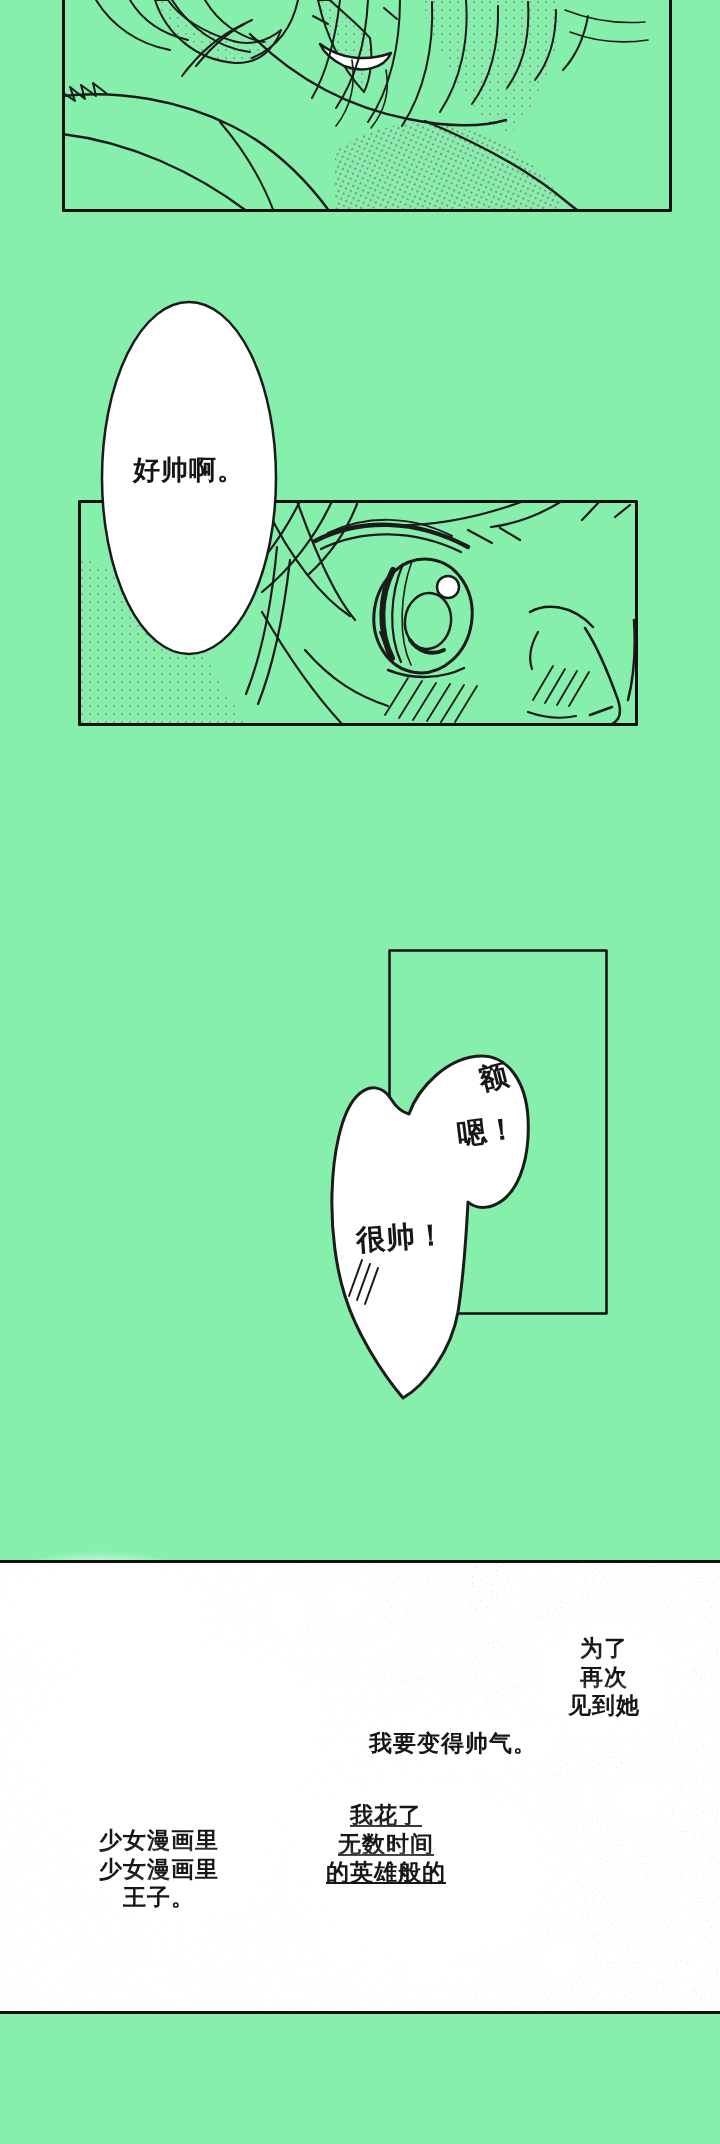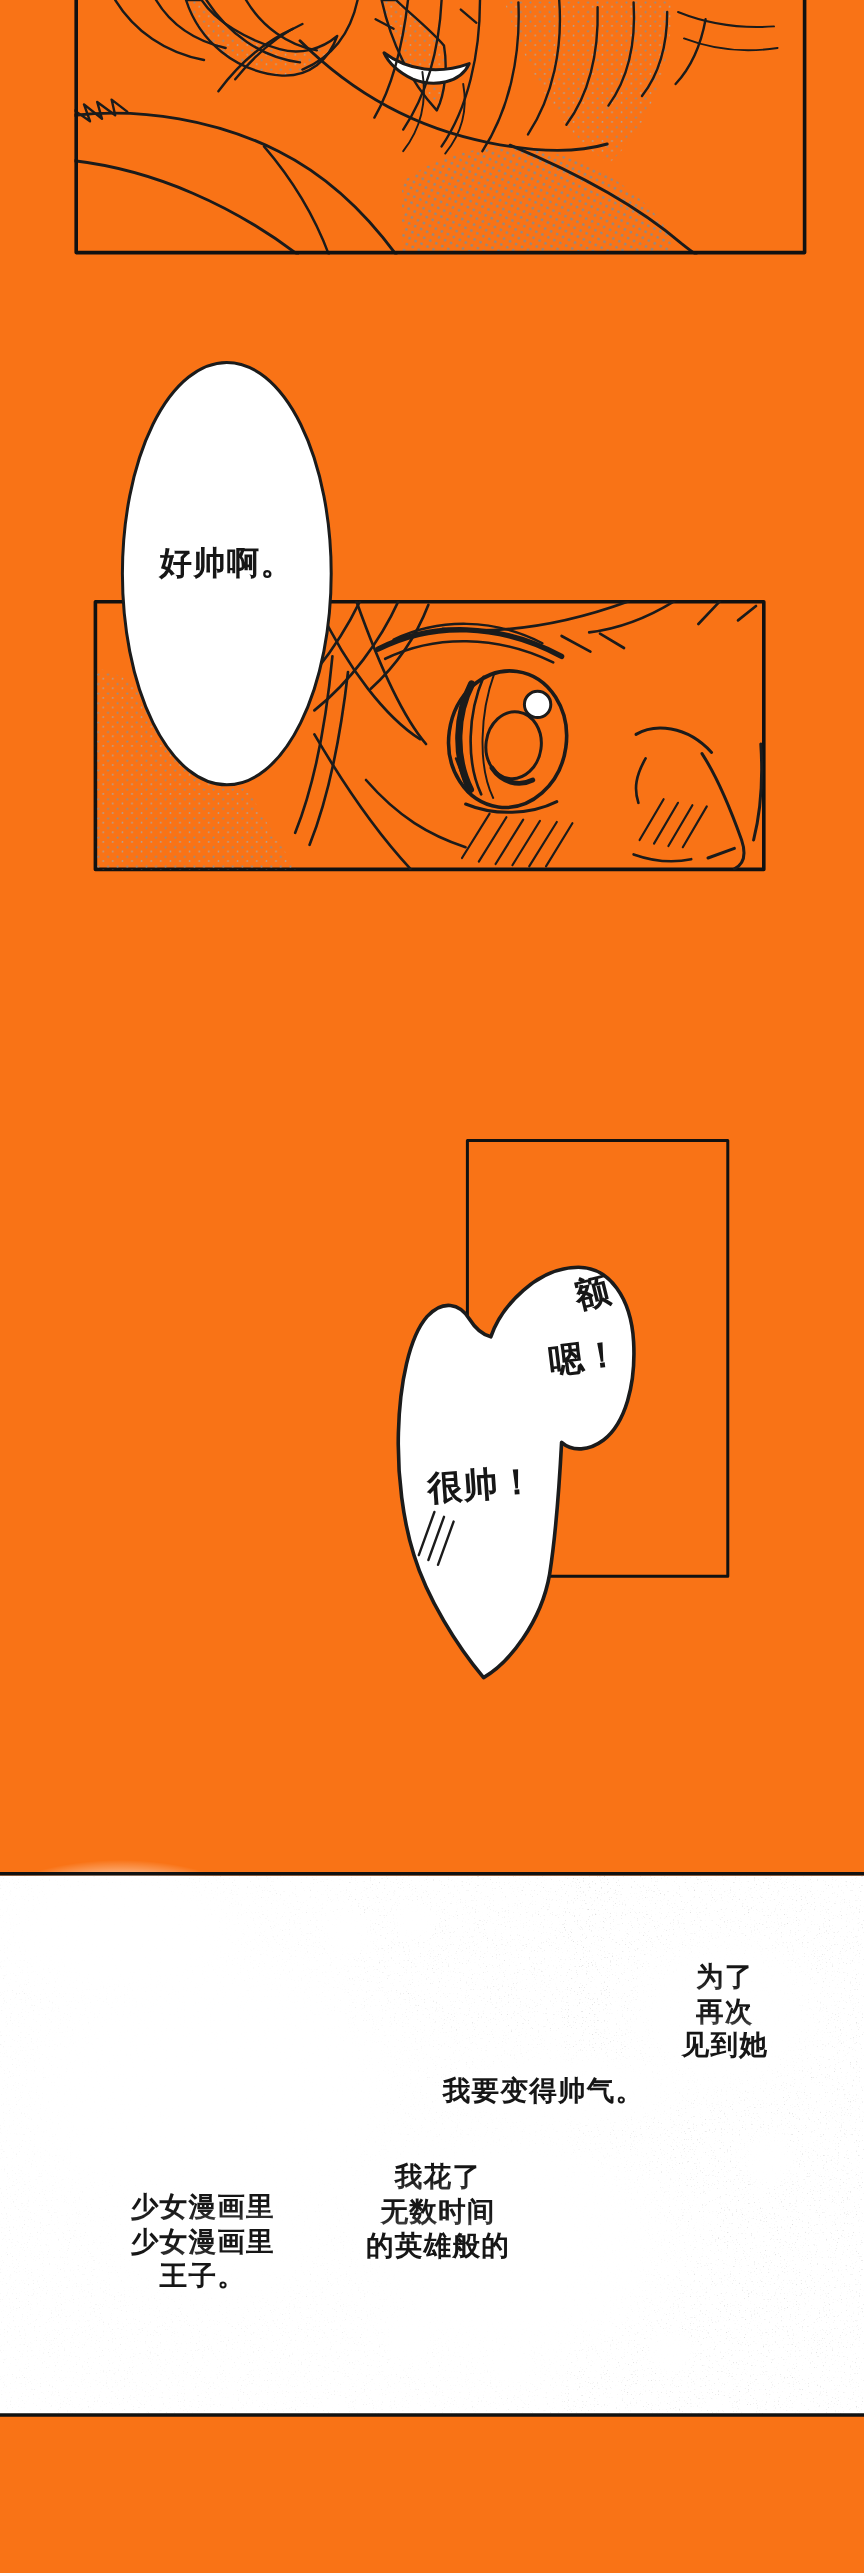--- a/index.html
+++ b/index.html
@@ -1,16 +1,16 @@
 <!DOCTYPE html>
 <html><head>
 <meta charset="utf-8">
 <style>
   html,body{margin:0;padding:0;background:#ffffff;}
-  .page{position:relative;width:720px;height:2144px;background:#f97316;overflow:hidden;
+  .page{position:relative;width:720px;height:2144px;background:#86efac;overflow:hidden;
         font-family:"DejaVu Sans","Liberation Sans",sans-serif;}
   .art{position:absolute;left:0;top:0;}
   .t{position:absolute;color:#161616;font-weight:bold;text-align:center;
      font-family:"DejaVu Sans","Liberation Sans",sans-serif;}
   .bubble-txt{font-size:27px;line-height:36px;letter-spacing:1px;}
   .word{font-size:29px;line-height:34px;letter-spacing:1px;}
   .nar{font-size:23px;line-height:28.5px;letter-spacing:1px;}
   .halo{text-shadow:0 0 4px #fff,0 0 8px #fff,0 0 14px #fff,0 0 22px #fff;text-align:center;}
   .rot-14{transform:rotate(-14deg);}
   .rot-7{transform:rotate(-7deg);}
@@ -182,25 +182,25 @@
 <div class="t word rot-4" style="left:308px;top:1220px;width:186px;">很帅！</div>
 
 <div class="t nar halo" style="left:522px;top:1634px;width:164px;">
   <div>为了</div>
   <div>再次</div>
   <div>见到她</div>
 </div>
 
 <div class="t nar halo" style="left:323px;top:1729px;width:260px;">我要变得帅气。</div>
 
-<div class="t nar halo" style="left:264px;top:1801px;width:202px;">
+<div class="t nar halo" style="left:285px;top:1801px;width:202px;text-decoration:underline;">
   <div>我花了</div>
   <div>无数时间</div>
   <div>的英雄般的</div>
 </div>
 
-<div class="t nar halo" style="left:68px;top:1826px;width:202px;">
+<div class="t nar halo" style="left:58px;top:1826px;width:202px;">
   <div>少女漫画里</div>
   <div>少女漫画里</div>
   <div>王子。</div>
 </div>
 
 </div>
 
 </body></html>

